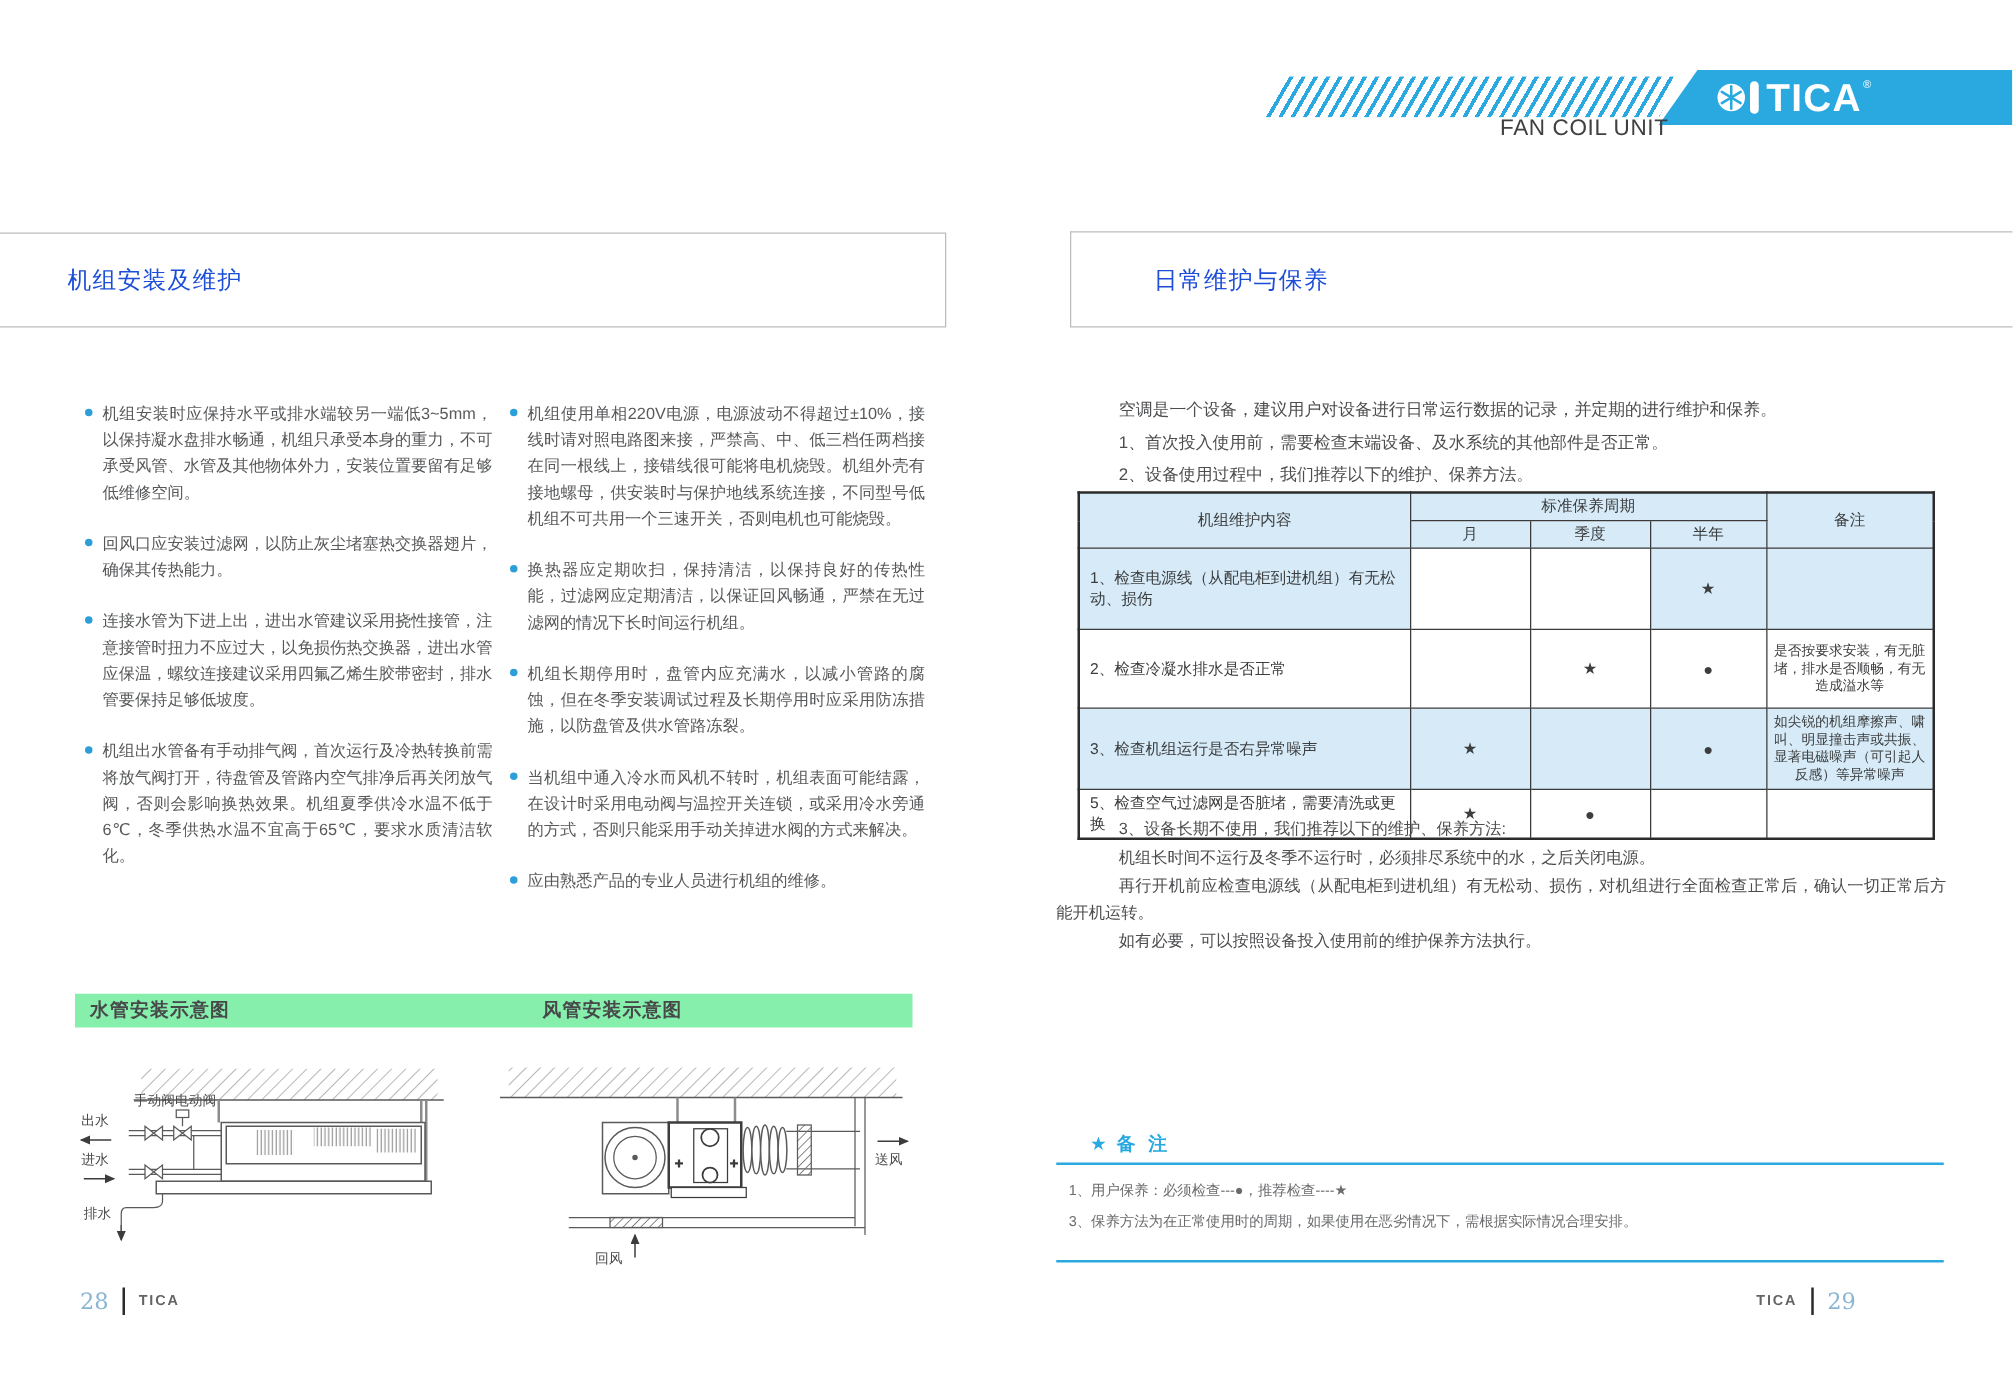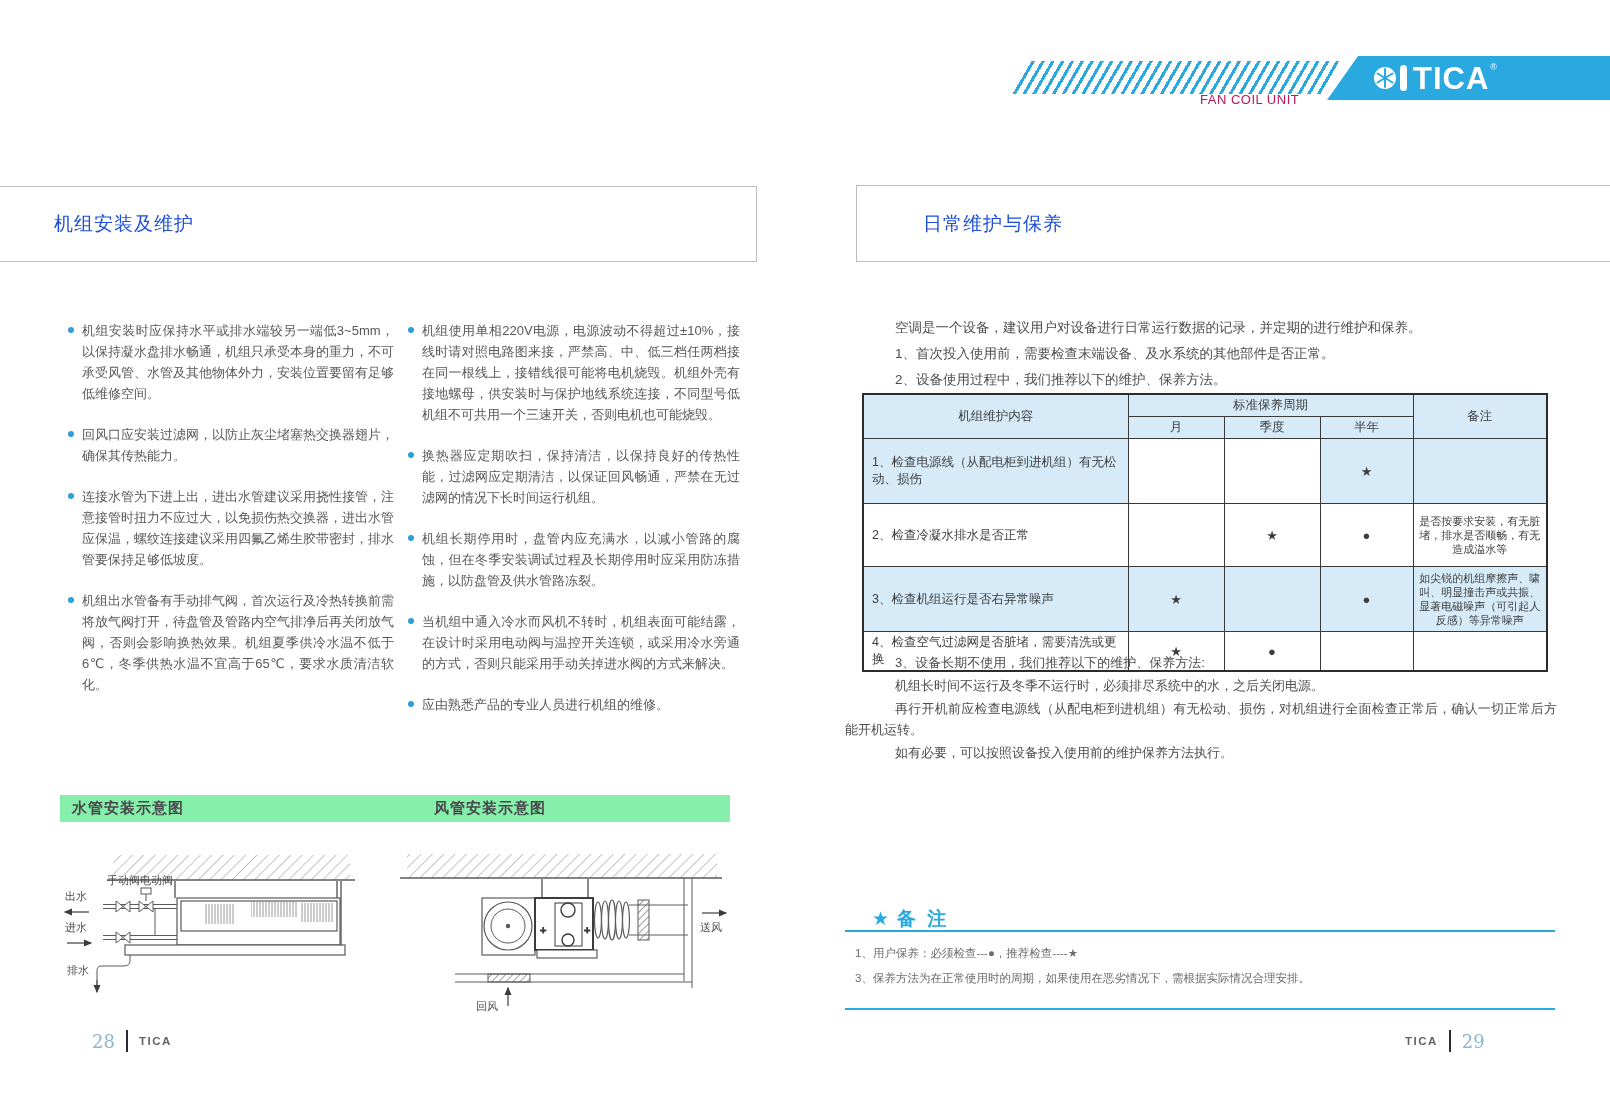--- a/index.html
+++ b/index.html
@@ -9,21 +9,21 @@
 
   
   .hdr-stripes{left:1012px;top:61px;width:332px;height:33px;
     background:repeating-linear-gradient(120deg,#29a9e0 0 3px,#ffffff 3px 8.5px);
     clip-path:polygon(17px 0,100% 0,calc(100% - 17px) 100%,0 100%);}
   .hdr-block{left:1327px;top:56px;width:283px;height:44px;background:#29a9e0;
     clip-path:polygon(31px 0,100% 0,100% 100%,0 100%);
     display:flex;align-items:center;justify-content:flex-start;padding-left:46px;box-sizing:border-box;}
   .logo-text{color:#fff;font-size:31px;font-weight:bold;letter-spacing:1px;line-height:1;}
   .logo-reg{color:#fff;font-size:9px;vertical-align:top;position:relative;top:-11px;left:1px;}
-  .hdr-sub{left:1200px;top:92px;width:160px;font-size:13px;color:#be185d;letter-spacing:.5px;}
+  .hdr-sub{left:1200px;top:92px;width:160px;font-size:18px;color:#404040;letter-spacing:.5px;}
 
   
   .tbox{border:1px solid #bcbcbc;background:#fff;display:flex;align-items:center;}
   .tbox-l{left:-2px;top:186px;width:757px;height:74px;}
   .tbox-r{left:856px;top:185px;width:760px;height:75px;}
   .tbox span{font-size:19px;font-weight:400;color:#1d4ed8;margin-left:55px;letter-spacing:1px;}
   .tbox-r span{margin-left:66px;}
 
   
   .bul-col{width:326px;}
@@ -56,30 +56,30 @@
   table.mt tr.r0 td{height:60px;}
   table.mt tr.r1 td{height:58px;}
   table.mt tr.r2 td{height:60px;}
   table.mt tr.r3 td{height:18px;}
   table.mt .mark{font-size:13px;}
   table.mt thead tr.sub th{border-top:1px solid #3a3a3a;}
 
   .after-table{left:845px;top:652px;width:712px;font-size:13px;line-height:21px;color:#4c4d4f;}
   .after-table p{margin:0 0 2px 0;text-indent:50px;text-align:justify;}
 
-  .note-head{left:872px;top:906px;font-size:19px;font-weight:bold;color:#29a9e0;letter-spacing:3px;}
+  .note-head{left:872px;top:906px;font-size:15px;font-weight:bold;color:#29a9e0;letter-spacing:3px;}
   .note-head .star{margin-right:8px;letter-spacing:0;}
   .note-rule{left:845px;width:710px;height:2px;background:#29a9e0;}
   .rule-top{top:930px;}
   .rule-bot{top:1008px;}
   .note-items{left:855px;top:941px;width:700px;font-size:11.5px;line-height:25px;color:#6a6b6d;}
 
   
   .foot{display:flex;align-items:center;}
-  .foot-l{left:92px;top:1030px;}
+  .foot-l{left:64px;top:1030px;}
   .foot-r{left:1405px;top:1030px;}
   .pagenum{font-family:"DejaVu Serif","Liberation Serif",serif;font-size:18px;color:#8ab6d2;}
   .foot-div{width:2px;height:22px;background:#2b2b2b;margin:0 11px;}
   .foot-brand{font-size:11.5px;font-weight:bold;color:#636466;letter-spacing:1.5px;}
 </style>
 </head>
 <body>
 
 <div>
 
@@ -314,21 +314,21 @@
         <td class="remarks">是否按要求安装，有无脏堵，排水是否顺畅，有无造成溢水等</td>
       </tr>
       <tr class="r2">
         <td class="content bg">3、检查机组运行是否右异常噪声</td>
         <td class="mark bg">★</td>
         <td class="mark bg"></td>
         <td class="mark bg">●</td>
         <td class="remarks bg">如尖锐的机组摩擦声、啸叫、明显撞击声或共振、显著电磁噪声（可引起人反感）等异常噪声</td>
       </tr>
       <tr class="r3">
-        <td class="content">4、检查空气过滤网是否脏堵，需要清洗或更换</td>
+        <td class="content">5、检查空气过滤网是否脏堵，需要清洗或更换</td>
         <td class="mark">★</td>
         <td class="mark">●</td>
         <td class="mark"></td>
         <td class="remarks"></td>
       </tr>
     </tbody>
   </table>
 
   <div class="abs after-table">
     <p>3、设备长期不使用，我们推荐以下的维护、保养方法:</p>

